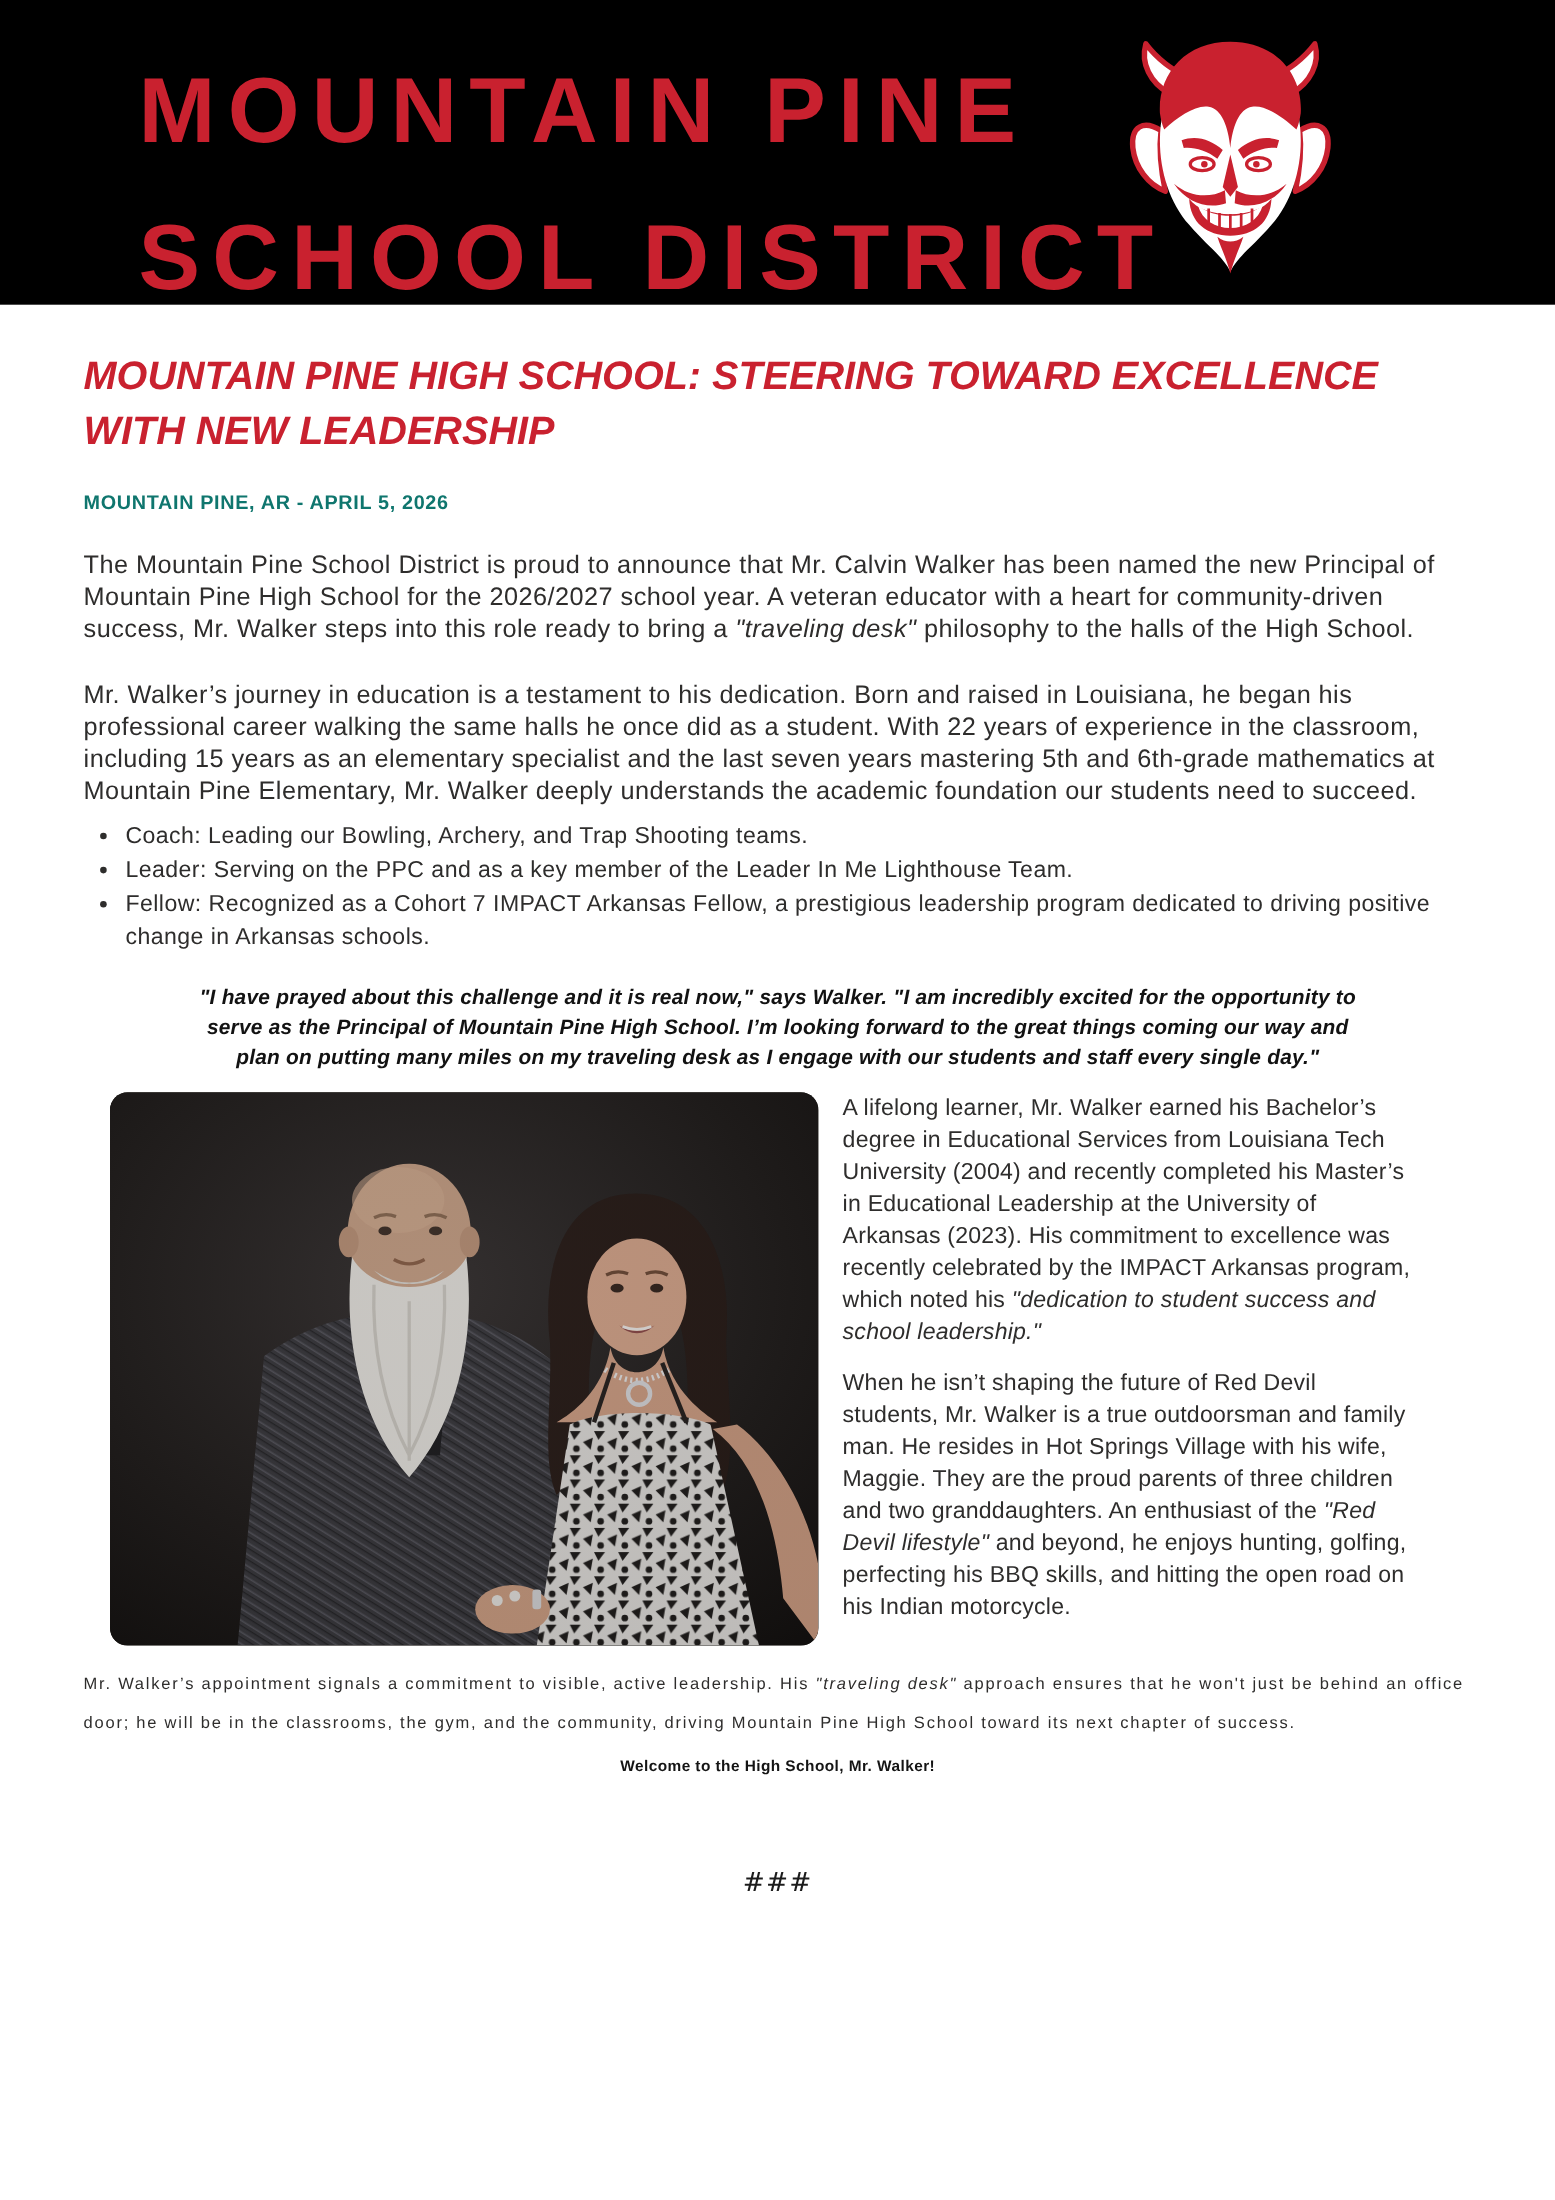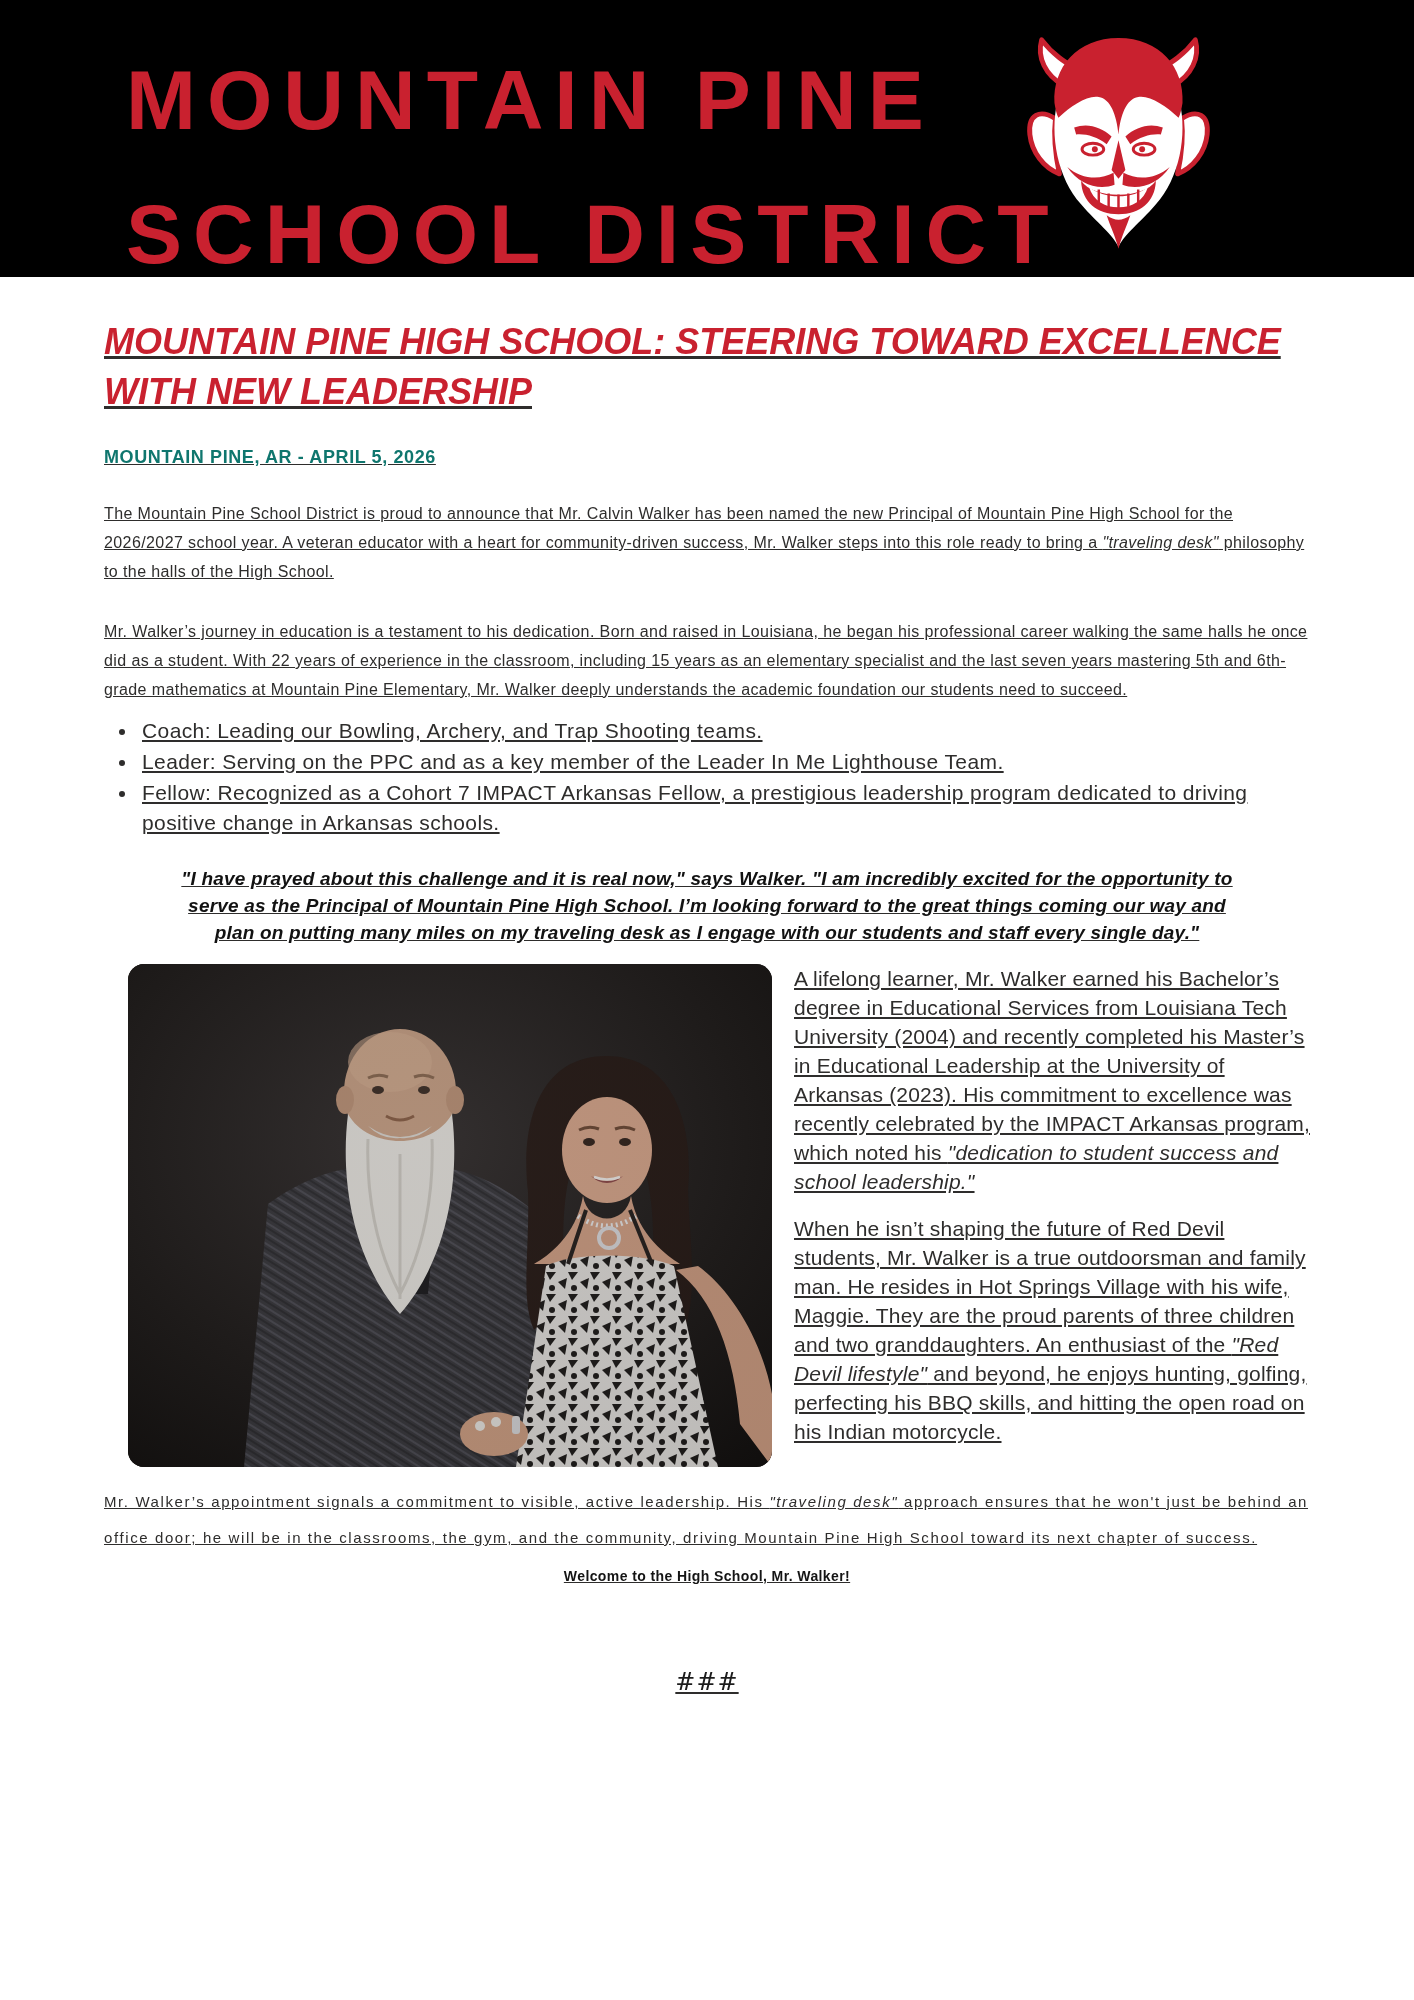--- a/index.html
+++ b/index.html
@@ -14,25 +14,25 @@
 
   
   .masthead { position:relative; height:277px; background:#000000; }
   .district-title-line { position:absolute; left:126px; color:#c9212f; font-weight:700;
     font-size:84px; letter-spacing:11px; line-height:1; white-space:nowrap; }
   .district-line1 { top:58px; }
   .district-line2 { top:192px; }
   .mascot { position:absolute; left:1020px; top:32px; width:197px; height:224px; }
 
   
-  .content { padding:0 104px;text-decoration:underline; }
+  .content { padding:0 76px; }
   .headline { margin-top:40px; max-width:1206px; color:#c9212f;
     font-style:italic; font-weight:700; font-size:36px; line-height:50px; letter-spacing:0; }
   .dateline { margin-top:30px; font-weight:700; font-size:18px; letter-spacing:0.6px; color:#0f766e; }
-  .body-p { margin-top:31px; font-size:16px; line-height:29px; letter-spacing:0.4px; }
+  .body-p { margin-top:31px; font-size:23px; line-height:29px; letter-spacing:0.4px; }
   .it { font-style:italic; }
 
   ul.impact-list { margin-top:12px; padding-left:34px; font-size:21px; line-height:30px; letter-spacing:0.4px; }
   ul.impact-list li { padding-left:4px; margin-bottom:1px; }
 
   .pull-quote { margin:27px auto 0; max-width:1080px; text-align:center;
     font-weight:700; font-style:italic; font-size:19px; line-height:27px; color:#121212; letter-spacing:0.2px; }
 
   .media-row { margin-top:18px; display:flex; align-items:flex-start; }
   .photo-wrap { margin-left:24px; width:644px; flex:0 0 644px; }

